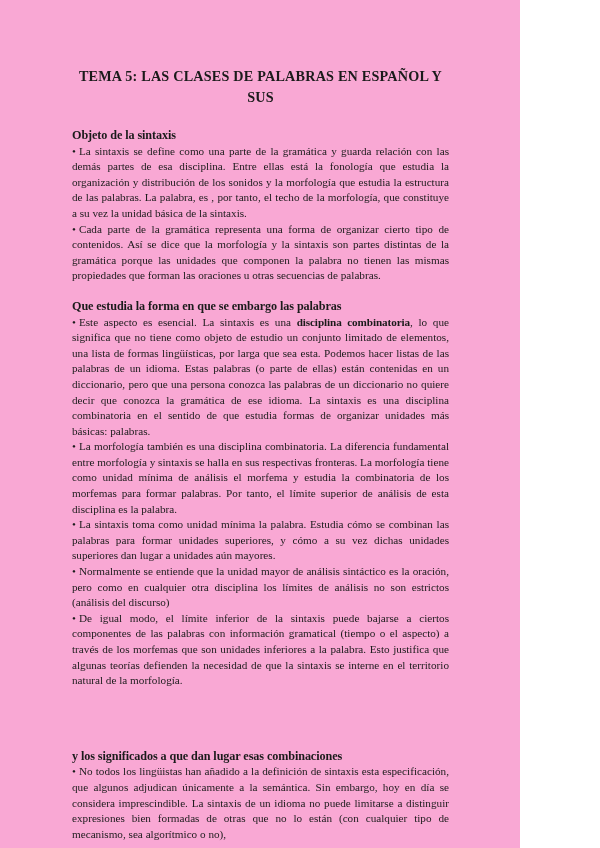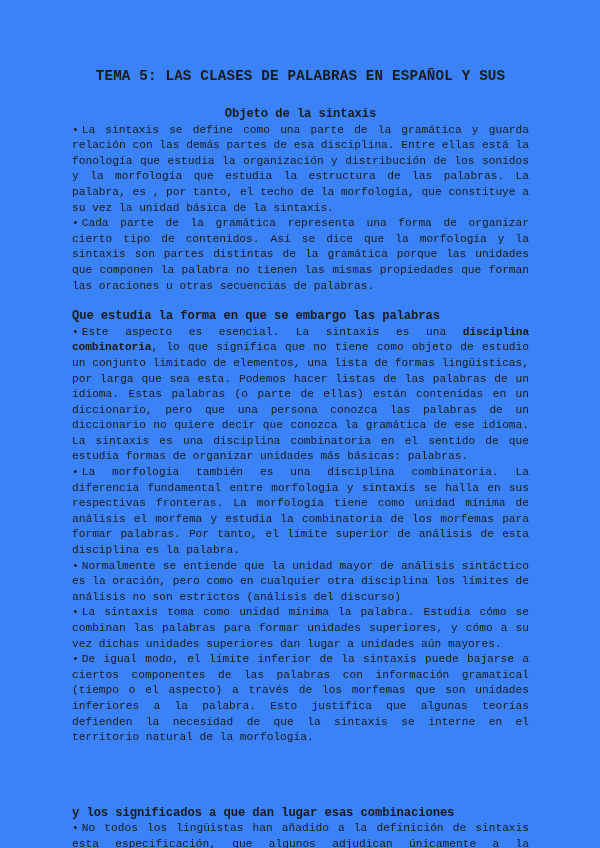--- a/index.html
+++ b/index.html
@@ -2,46 +2,46 @@
 <html><head>
 <meta charset="utf-8">
 <style>
   html, body {
     margin: 0;
     padding: 0;
     background: #ffffff;
   }
   .page {
     position: relative;
-    width: 600px;
+    width: 520px;
     height: 848px;
     box-sizing: border-box;
     padding: 66px 71px 0 72px;
-    background: #3b82f6;
-    font-family: Liberation Mono, monospace;
+    background: #f9a8d4;
+    font-family: Liberation Serif, serif;
     color: #1b1b1b;
     overflow: hidden;
   }
   .doc-title {
     margin: 0 0 18px 0;
     font-size: 14.2px;
     line-height: 21px;
     font-weight: bold;
     text-align: center;
     letter-spacing: 0.2px;
   }
   .title-line { display: block; }
   .section-heading {
     font-size: 12.2px;
     line-height: 15.6px;
     font-weight: bold;
     margin: 15px 0 0 0;
     letter-spacing: -0.1px;
   }
-  #doc-body h2:nth-of-type(1) { margin-top: 20px; text-align: center; }
+  #doc-body h2:nth-of-type(1) { margin-top: 20px; }
   #doc-body h2:nth-of-type(3) { margin-top: 60px; }
   .bullet {
     margin: 0;
     font-size: 11.2px;
     line-height: 15.6px;
     text-align: justify;
     text-justify: inter-word;
   }
   .bullet-marker { padding-right: 3px; }
   .bullet b { letter-spacing: -0.1px; }
@@ -53,19 +53,19 @@
   <h1 class="doc-title">
     <span class="title-line">TEMA 5: LAS CLASES DE PALABRAS EN ESPAÑOL Y SUS</span>
   </h1>
   <main id="doc-body">
       <h2 class="section-heading">Objeto de la sintaxis</h2>
       <p class="bullet"><span class="bullet-marker">•</span><span>La sintaxis se define como una parte de la gramática y guarda relación con las demás partes de esa disciplina. Entre ellas está la fonología que estudia la organización y distribución de los sonidos y la morfología que estudia la estructura de las palabras. La palabra, es , por tanto, el techo de la morfología, que constituye a su vez la unidad básica de la sintaxis.</span></p>
       <p class="bullet"><span class="bullet-marker">•</span><span>Cada parte de la gramática representa una forma de organizar cierto tipo de contenidos. Así se dice que la morfología y la sintaxis son partes distintas de la gramática porque las unidades que componen la palabra no tienen las mismas propiedades que forman las oraciones u otras secuencias de palabras.</span></p>
       <h2 class="section-heading">Que estudia la forma en que se embargo las palabras</h2>
       <p class="bullet"><span class="bullet-marker">•</span><span>Este aspecto es esencial. La sintaxis es una </span><b>disciplina combinatoria</b><span>, lo que significa que no tiene como objeto de estudio un conjunto limitado de elementos, una lista de formas lingüísticas, por larga que sea esta. Podemos hacer listas de las palabras de un idioma. Estas palabras (o parte de ellas) están contenidas en un diccionario, pero que una persona conozca las palabras de un diccionario no quiere decir que conozca la gramática de ese idioma. La sintaxis es una disciplina combinatoria en el sentido de que estudia formas de organizar unidades más básicas: palabras.</span></p>
       <p class="bullet"><span class="bullet-marker">•</span><span>La morfología también es una disciplina combinatoria. La diferencia fundamental entre morfología y sintaxis se halla en sus respectivas fronteras. La morfología tiene como unidad mínima de análisis el morfema y estudia la combinatoria de los morfemas para formar palabras. Por tanto, el límite superior de análisis de esta disciplina es la palabra.</span></p>
+      <p class="bullet"><span class="bullet-marker">•</span><span>La sintaxis toma como unidad mínima la palabra. Estudia cómo se combinan las palabras para formar unidades superiores, y cómo a su vez dichas unidades superiores dan lugar a unidades aún mayores.</span></p>
       <p class="bullet"><span class="bullet-marker">•</span><span>Normalmente se entiende que la unidad mayor de análisis sintáctico es la oración, pero como en cualquier otra disciplina los límites de análisis no son estrictos (análisis del discurso)</span></p>
-      <p class="bullet"><span class="bullet-marker">•</span><span>La sintaxis toma como unidad mínima la palabra. Estudia cómo se combinan las palabras para formar unidades superiores, y cómo a su vez dichas unidades superiores dan lugar a unidades aún mayores.</span></p>
       <p class="bullet"><span class="bullet-marker">•</span><span>De igual modo, el límite inferior de la sintaxis puede bajarse a ciertos componentes de las palabras con información gramatical (tiempo o el aspecto) a través de los morfemas que son unidades inferiores a la palabra. Esto justifica que algunas teorías defienden la necesidad de que la sintaxis se interne en el territorio natural de la morfología.</span></p>
       <h2 class="section-heading">y los significados a que dan lugar esas combinaciones</h2>
       <p class="bullet"><span class="bullet-marker">•</span><span>No todos los lingüistas han añadido a la definición de sintaxis esta especificación, que algunos adjudican únicamente a la semántica. Sin embargo, hoy en día se considera imprescindible. La sintaxis de un idioma no puede limitarse a distinguir expresiones bien formadas de otras que no lo están (con cualquier tipo de mecanismo, sea algorítmico o no),</span></p>
     </main>
 </div>
 
 </body></html>

